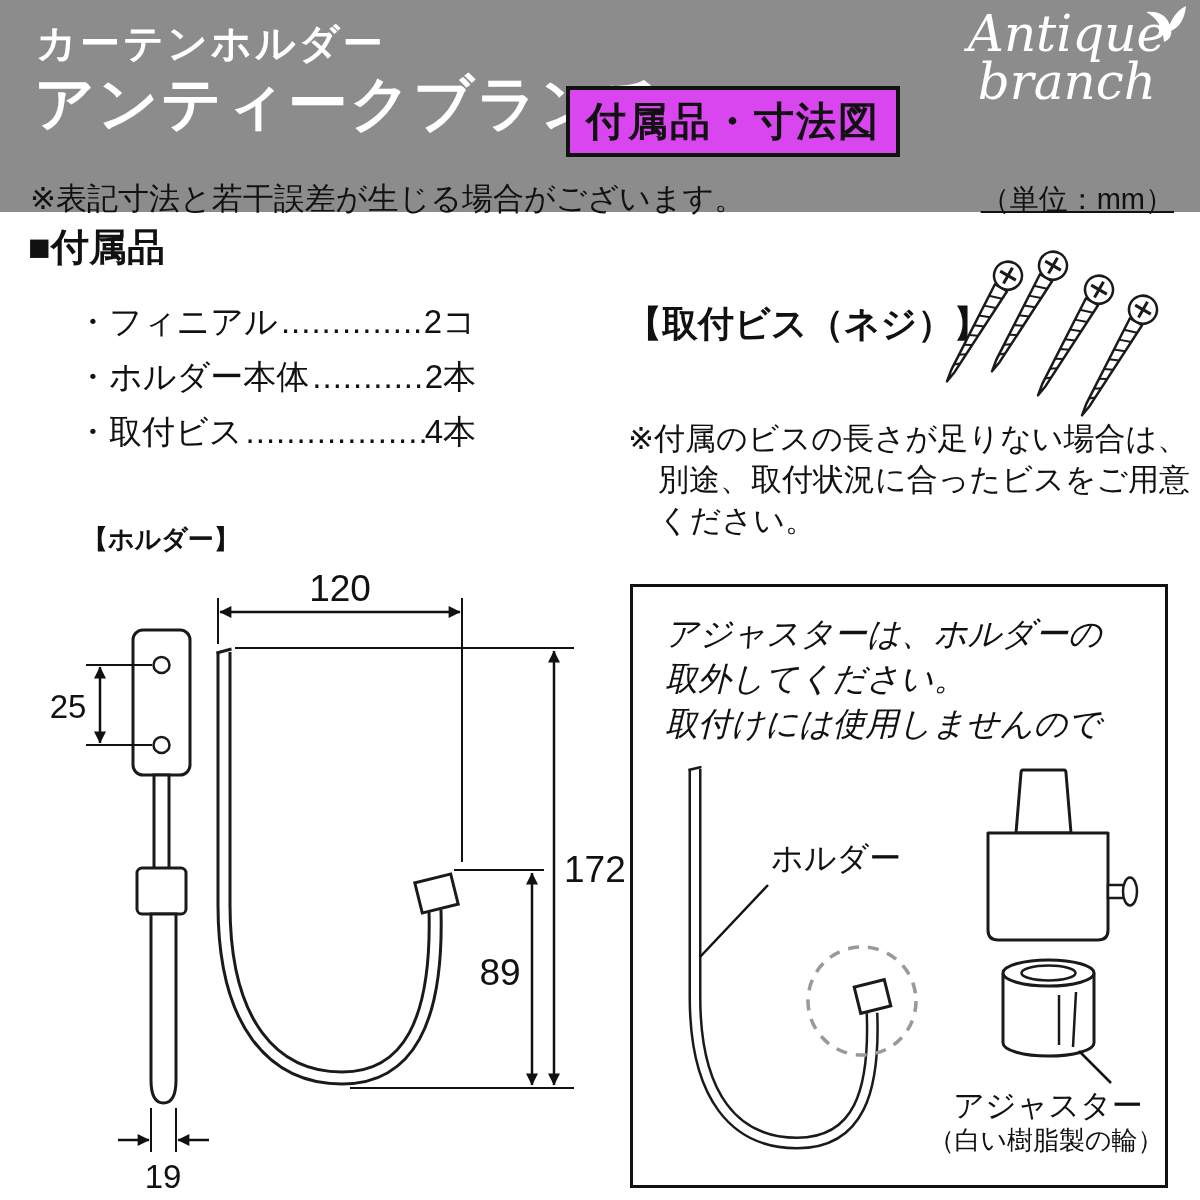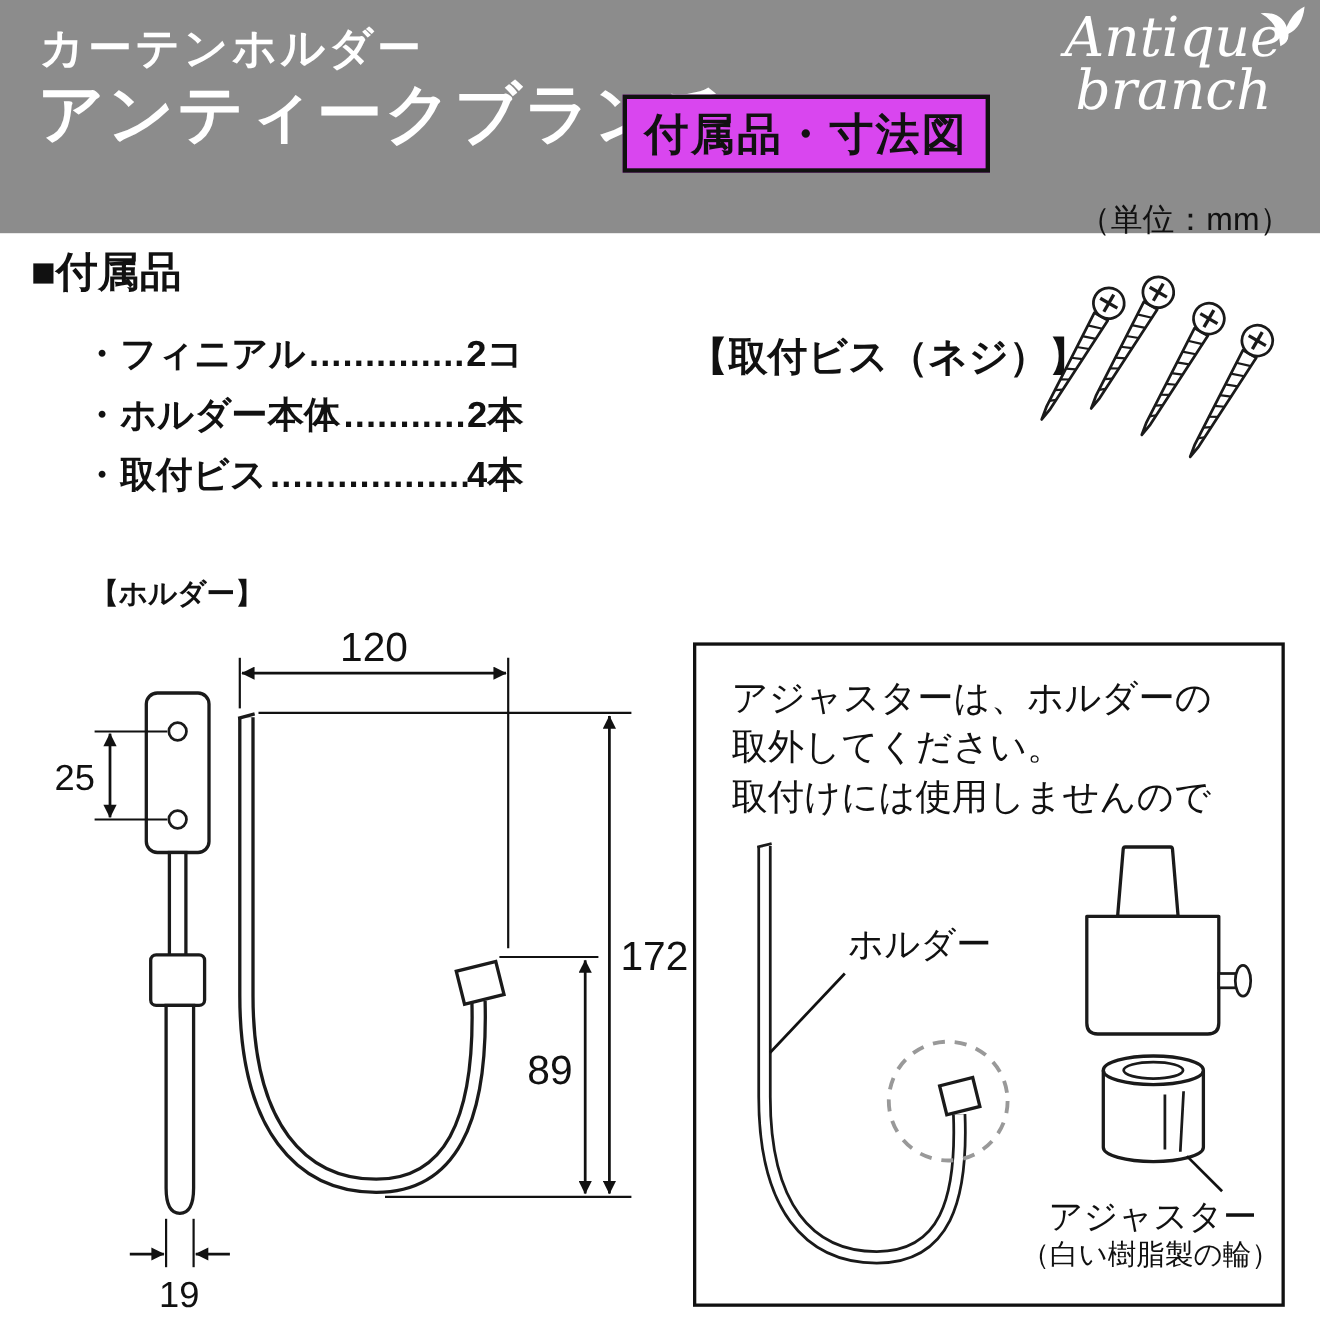--- a/index.html
+++ b/index.html
@@ -12,42 +12,42 @@
   .product-type { position:absolute; left:36px; top:16px; font-size:40px; color:#fff; font-weight:600; letter-spacing:3px; }
   .product-name { position:absolute; left:34px; top:64px; font-size:60px; color:#fff; font-weight:800; letter-spacing:2px; }
   .badge { position:absolute; left:566px; top:86px; background:#d946ef; border:4px solid #111; font-size:40px; font-weight:800; padding:4px 16px; letter-spacing:2px; white-space:nowrap; }
   .logo { position:absolute; right:34px; top:8px; color:#fff; text-align:center;
           font-family:"DejaVu Serif","Liberation Serif",serif; font-style:italic; }
   .logo-line1 { font-size:50px; line-height:1.05; }
   .logo-line2 { font-size:50px; line-height:1.0; margin-top:-4px; }
   .leaf { position:absolute; right:12px; top:2px; }
   
   .note-tolerance { position:absolute; left:30px; top:178px; font-size:31px; }
-  .note-unit { position:absolute; right:26px; top:180px; font-size:29px; }
+  .note-unit { position:absolute; right:26px; top:180px; font-size:29px;text-decoration:underline; }
   
   .section-title { position:absolute; left:28px; top:222px; font-size:38px; font-weight:800; }
   .acc-list { position:absolute; left:76px; top:300px; width:400px; font-size:33px; }
-  .acc-row { display:flex; align-items:baseline; height:55px;font-weight:bold; }
+  .acc-row { display:flex; align-items:baseline; height:55px; }
   .acc-name { white-space:nowrap; }
   .acc-dots { flex:1; overflow:hidden; white-space:nowrap; padding:0 3px; letter-spacing:1px; }
   .acc-qty { white-space:nowrap; }
   
   .screw-label { position:absolute; left:626px; top:300px; font-size:36px; font-weight:800; }
   .screws-svg { position:absolute; left:918px; top:245px; }
   .screw-note { position:absolute; left:628px; top:418px; font-size:31px; line-height:41px; }
   .screw-note .indent { padding-left:30px; }
   
   .holder-label { position:absolute; left:82px; top:522px; font-size:26px; font-weight:800; }
   .diagram-svg { position:absolute; left:30px; top:560px; }
   svg text { font-family:"Liberation Sans","DejaVu Sans",sans-serif; fill:#111; }
   .dim-num { font-size:37px; }
   .dim-num-sm { font-size:33px; }
   
   .adjuster-box { position:absolute; left:630px; top:584px; width:538px; height:604px; border:3px solid #111; box-sizing:border-box; background:#fff; }
-  .adj-text { position:absolute; left:32px; top:24px; font-size:33px; line-height:45px; }
+  .adj-text { position:absolute; left:32px; top:24px; font-size:33px; line-height:45px;font-style:italic; }
   .adj-hook-svg { position:absolute; left:10px; top:160px; }
   .adj-parts-svg { position:absolute; left:328px; top:168px; }
   .adj-holder-label { position:absolute; left:138px; top:250px; font-size:32px; }
   .adj-label { position:absolute; left:295px; top:498px; width:240px; text-align:center; font-size:31px; }
   .adj-sublabel { position:absolute; left:280px; top:536px; width:266px; text-align:center; font-size:26px; }
 </style>
 </head>
 <body>
 
 <div class="page">
@@ -59,20 +59,21 @@
     <div class="logo">
       <div class="logo-line1">Antique</div>
       <div class="logo-line2">branch</div>
     </div>
     <svg class="leaf" width="46" height="42" viewBox="0 0 46 42">
       <path d="M22,40 Q20,18 4,10 Q25,8 29,27 Q31,36 22,40 Z" fill="#fff"></path>
       <path d="M25,30 Q31,10 44,4 Q42,23 29,29 Z" fill="#fff"></path>
     </svg>
   </header>
 
+  <div class="note-tolerance">※表記寸法と若干誤差が生じる場合がございます。</div>
   <div class="note-unit">（単位：mm）</div>
 
   <div class="section-title">■付属品</div>
   <div class="acc-list">
     <div class="acc-row">
       <span class="acc-name">・フィニアル</span>
       <span class="acc-dots">.....................</span>
       <span class="acc-qty">2コ</span>
     </div>
     <div class="acc-row">
@@ -105,20 +106,25 @@
         <line x1="-9" y1="10" x2="9" y2="10" stroke-width="3"></line>
         <line x1="0" y1="1" x2="0" y2="19" stroke-width="3"></line>
       </g>
     </defs>
     <use href="#screw" transform="translate(95,22) rotate(30)"></use>
     <use href="#screw" transform="translate(140,12) rotate(30)"></use>
     <use href="#screw" transform="translate(186,36) rotate(30)"></use>
     <use href="#screw" transform="translate(230,56) rotate(30)"></use>
   </svg>
 
+  <div class="screw-note">
+    <div>※付属のビスの長さが足りない場合は、</div>
+    <div class="indent">別途、取付状況に合ったビスをご用意</div>
+    <div class="indent">ください。</div>
+  </div>
 
   <div class="holder-label">【ホルダー】</div>
 
   <svg class="diagram-svg" width="600" height="640" viewBox="0 0 600 640">
     <defs>
       <marker id="arr" viewBox="0 0 10 10" refX="9.5" refY="5" markerWidth="16" markerHeight="12" markerUnits="userSpaceOnUse" orient="auto-start-reverse">
         <path d="M0,0 L10,5 L0,10 Z" fill="#111"></path>
       </marker>
     </defs>
 

